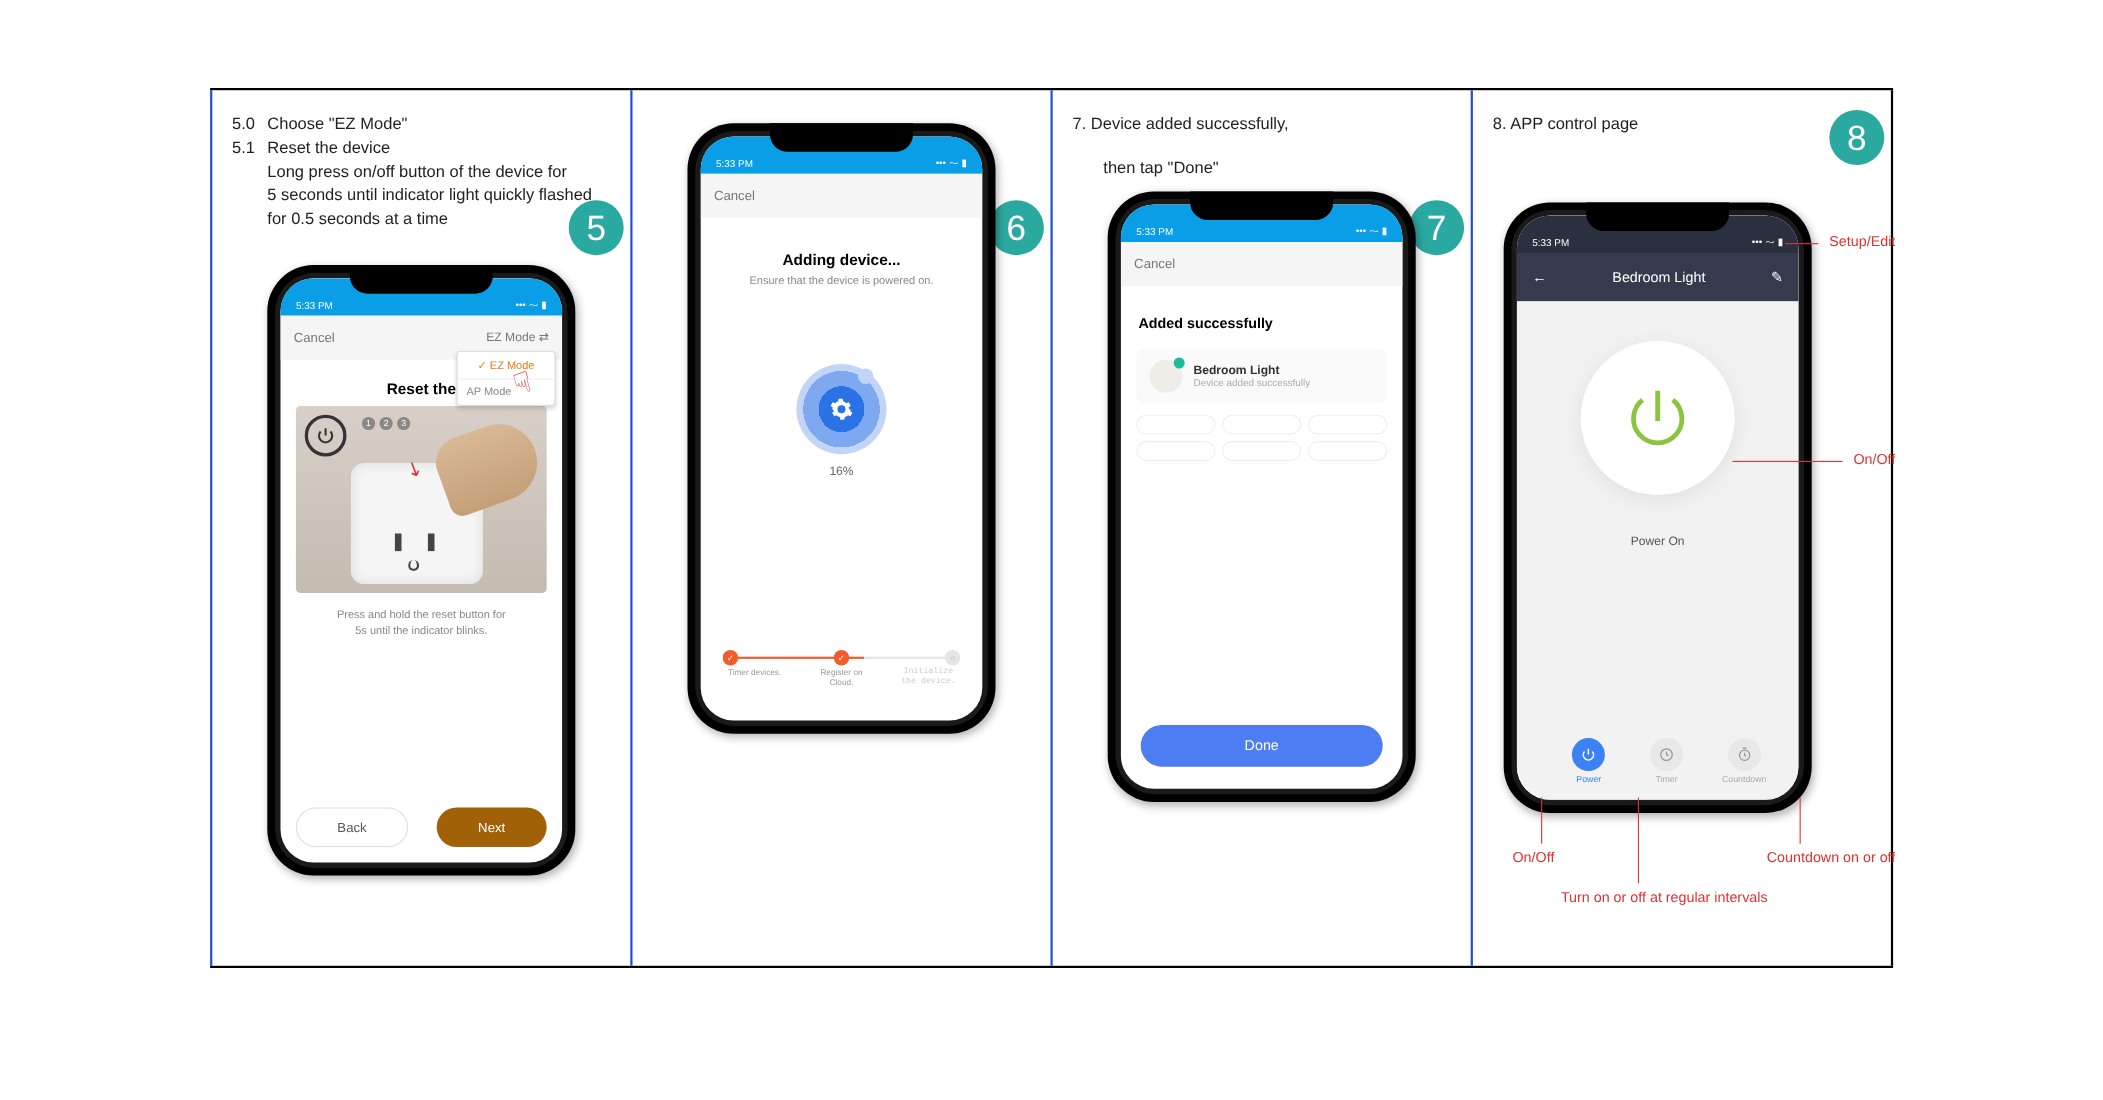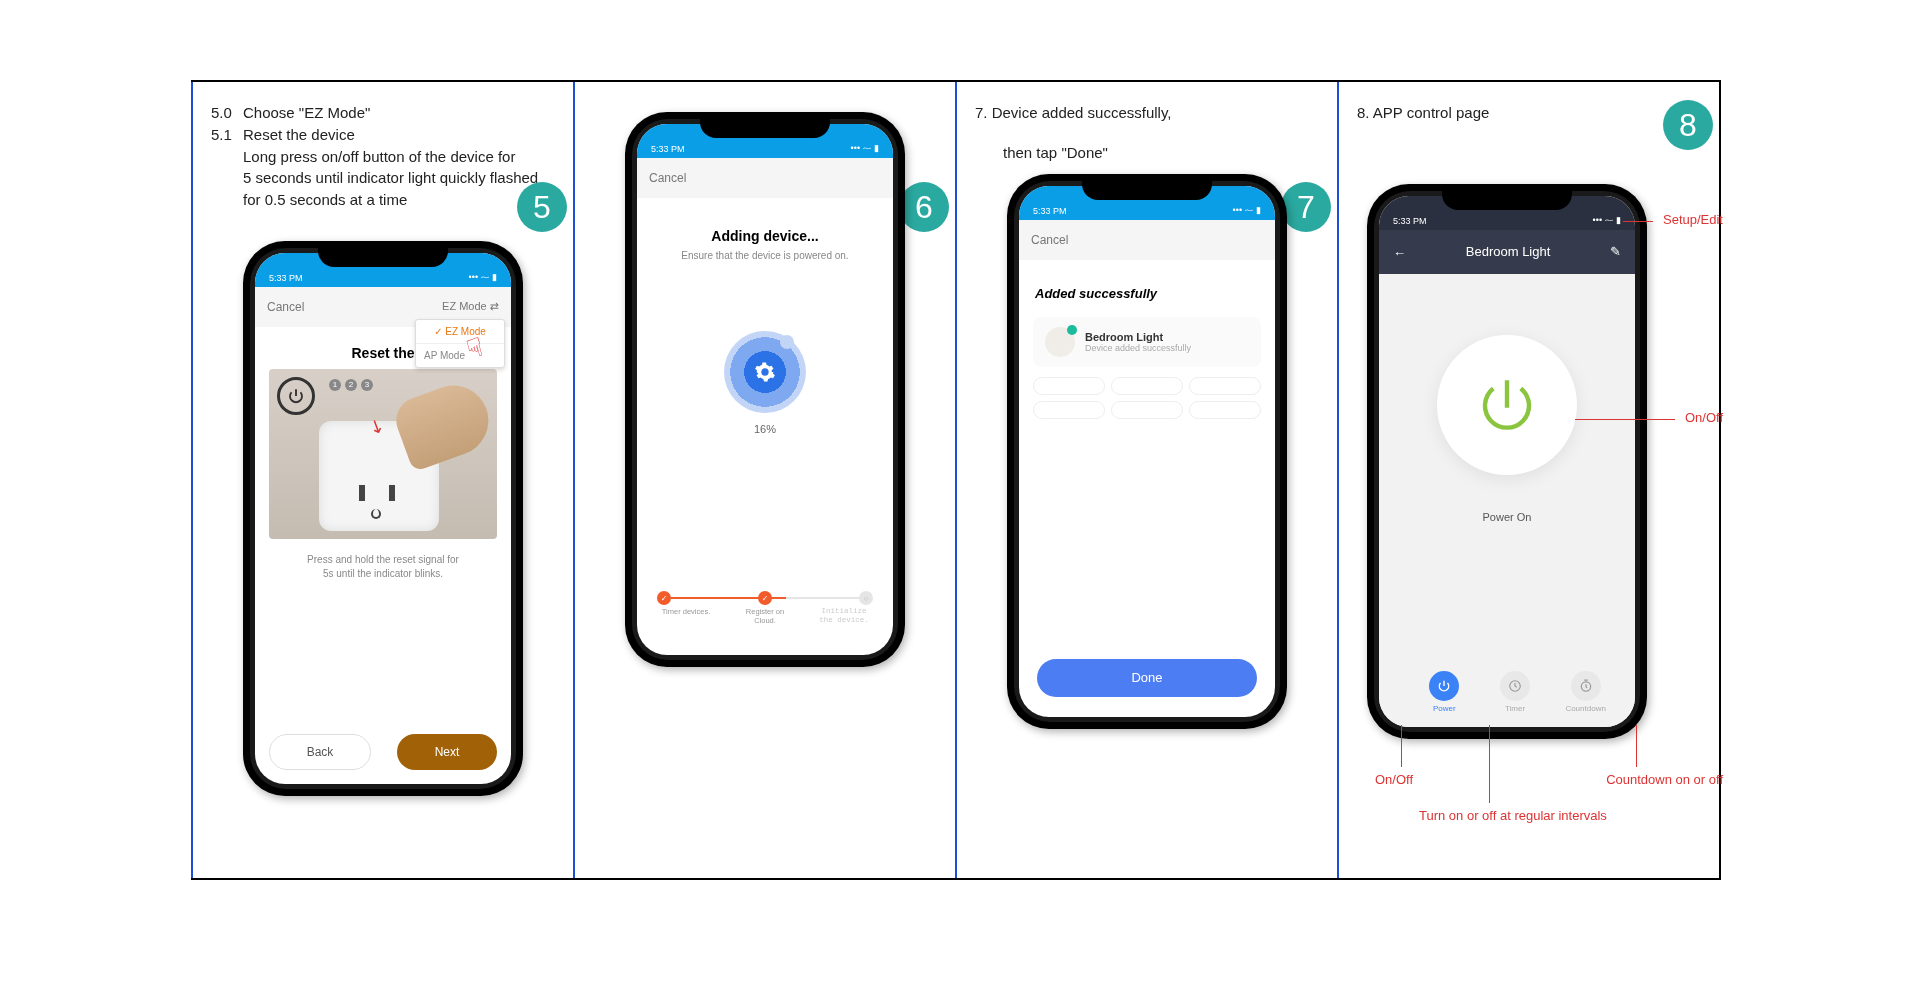--- a/index.html
+++ b/index.html
@@ -51,32 +51,32 @@
   .spinner .gear { width:22px; height:22px; color:#fff;}
   .spinner::after{content:""; position:absolute; top:4px; right:12px; width:14px; height:14px; border-radius:50%; background:#c3d5f7;}
   .pct { text-align:center; font-size:11px; color:#666; margin-top:6px;}
   .rail { position:absolute; bottom:30px; left:24px; right:24px;}
   .rail-line { height:2px; background: linear-gradient(to right,#f25c2a 0 60%, #e5e5e5 60% 100%); position:relative; margin-bottom:8px;}
   .rail-line .dot { position:absolute; top:-6px; width:14px; height:14px; border-radius:50%; background:#f25c2a; color:#fff; font-size:8px; display:flex; align-items:center; justify-content:center;}
   .rail-line .dot.d1{left:-4px;} .rail-line .dot.d2{left:calc(50% - 7px);} .rail-line .dot.d3{right:-4px; background:#e5e5e5; color:#bbb;}
   .rail-labels { display:flex; justify-content:space-between; font-size:7.5px; color:#999; text-align:center;}
   .rail-labels span { width:50px; line-height:1.2;}
   .rail-labels span:last-child{color:#ccc;font-family:Liberation Mono, monospace;}
-  .succ-title { font-weight:bold; font-size:13px; margin:16px 2px;font-style:italic;}
+  .succ-title { font-weight:bold; font-size:13px; margin:16px 2px;}
   .dev-card { background:#fafafa; border-radius:8px; padding:10px 12px; display:flex; gap:10px; align-items:center;}
   .dev-icon { width:30px; height:30px; border-radius:50%; background:#f0ede8; position:relative; flex:none;}
   .dev-icon::after{content:""; position:absolute; top:-2px; right:-2px; width:10px; height:10px; border-radius:50%; background:#1abc9c;}
   .dev-info .nm { font-size:11px; font-weight:600; color:#333;}
   .dev-info .st { font-size:9px; color:#aaa;}
   .slots { margin-top:10px; display:grid; grid-template-columns:1fr 1fr 1fr; gap:6px;}
   .slots div{ height:18px; border:1px solid #eee; border-radius:10px;}
   .done-btn { position:absolute; bottom:20px; left:18px; right:18px; height:38px; border-radius:22px; background:#4d7df2; color:#fff; display:flex; align-items:center; justify-content:center; font-size:13px;}
   .ctrl-header { height:44px; background:#353b4c; color:#fff; display:flex; align-items:center; justify-content:space-between; padding:0 14px; font-size:13px;}
   .ctrl-header .ttl { flex:1; text-align:center; font-weight:500;}
-  .ctrl-body { background:#f2f2f2; height:calc(100% - 78px); position:relative; text-align:center; padding-top:61px;}
+  .ctrl-body { background:#f2f2f2; height:calc(100% - 78px); position:relative; text-align:center; padding-top:36px;}
   .bigpwr { width:140px; height:140px; border-radius:50%; background:#fff; margin:0 auto; box-shadow:0 4px 18px rgba(0,0,0,0.08); display:flex; align-items:center; justify-content:center;}
   .bigpwr svg { width:66px; height:66px; stroke:#8bc540; }
   .pwr-lbl { margin-top:36px; font-size:11px; color:#555;}
   .tabs { position:absolute; bottom:14px; left:16px; right:0; display:flex; justify-content:space-around; padding:0 14px;align-items:flex-end;}
   .tab { text-align:center; font-size:8px; color:#aaa; width:60px;}
   .tab .ic { width:30px; height:30px; border-radius:50%; margin:0 auto 3px; background:#e8e8e8; display:flex; align-items:center; justify-content:center; color:#999;}
   .tab.active .ic { background:#3b82f6; color:#fff;}
   .tab.active { color:#3b82f6;}
   .callout { position:absolute; font-size:13px; color:#d33; white-space:nowrap;}
   .callout .ln { position:absolute; background:#d33;}
@@ -137,21 +137,21 @@
             <div class="plug">
                 <div class="slot l"></div>
                 <div class="slot r"></div>
                 <div class="gnd"></div>
                 <div class="btn"></div>
               </div>
             <div class="finger"></div>
             <span class="arrow-red">↘</span>
           </div>
           <div class="reset-caption">
-            <div>Press and hold the reset signal for</div>
+            <div>Press and hold the reset button for</div>
               <div>5s until the indicator blinks.</div>
           </div>
           <div class="btnrow">
             <div class="pill ghost">Back</div>
             <div class="pill primary">Next</div>
           </div>
         </div>
       </div>
     </div>
   </div>

